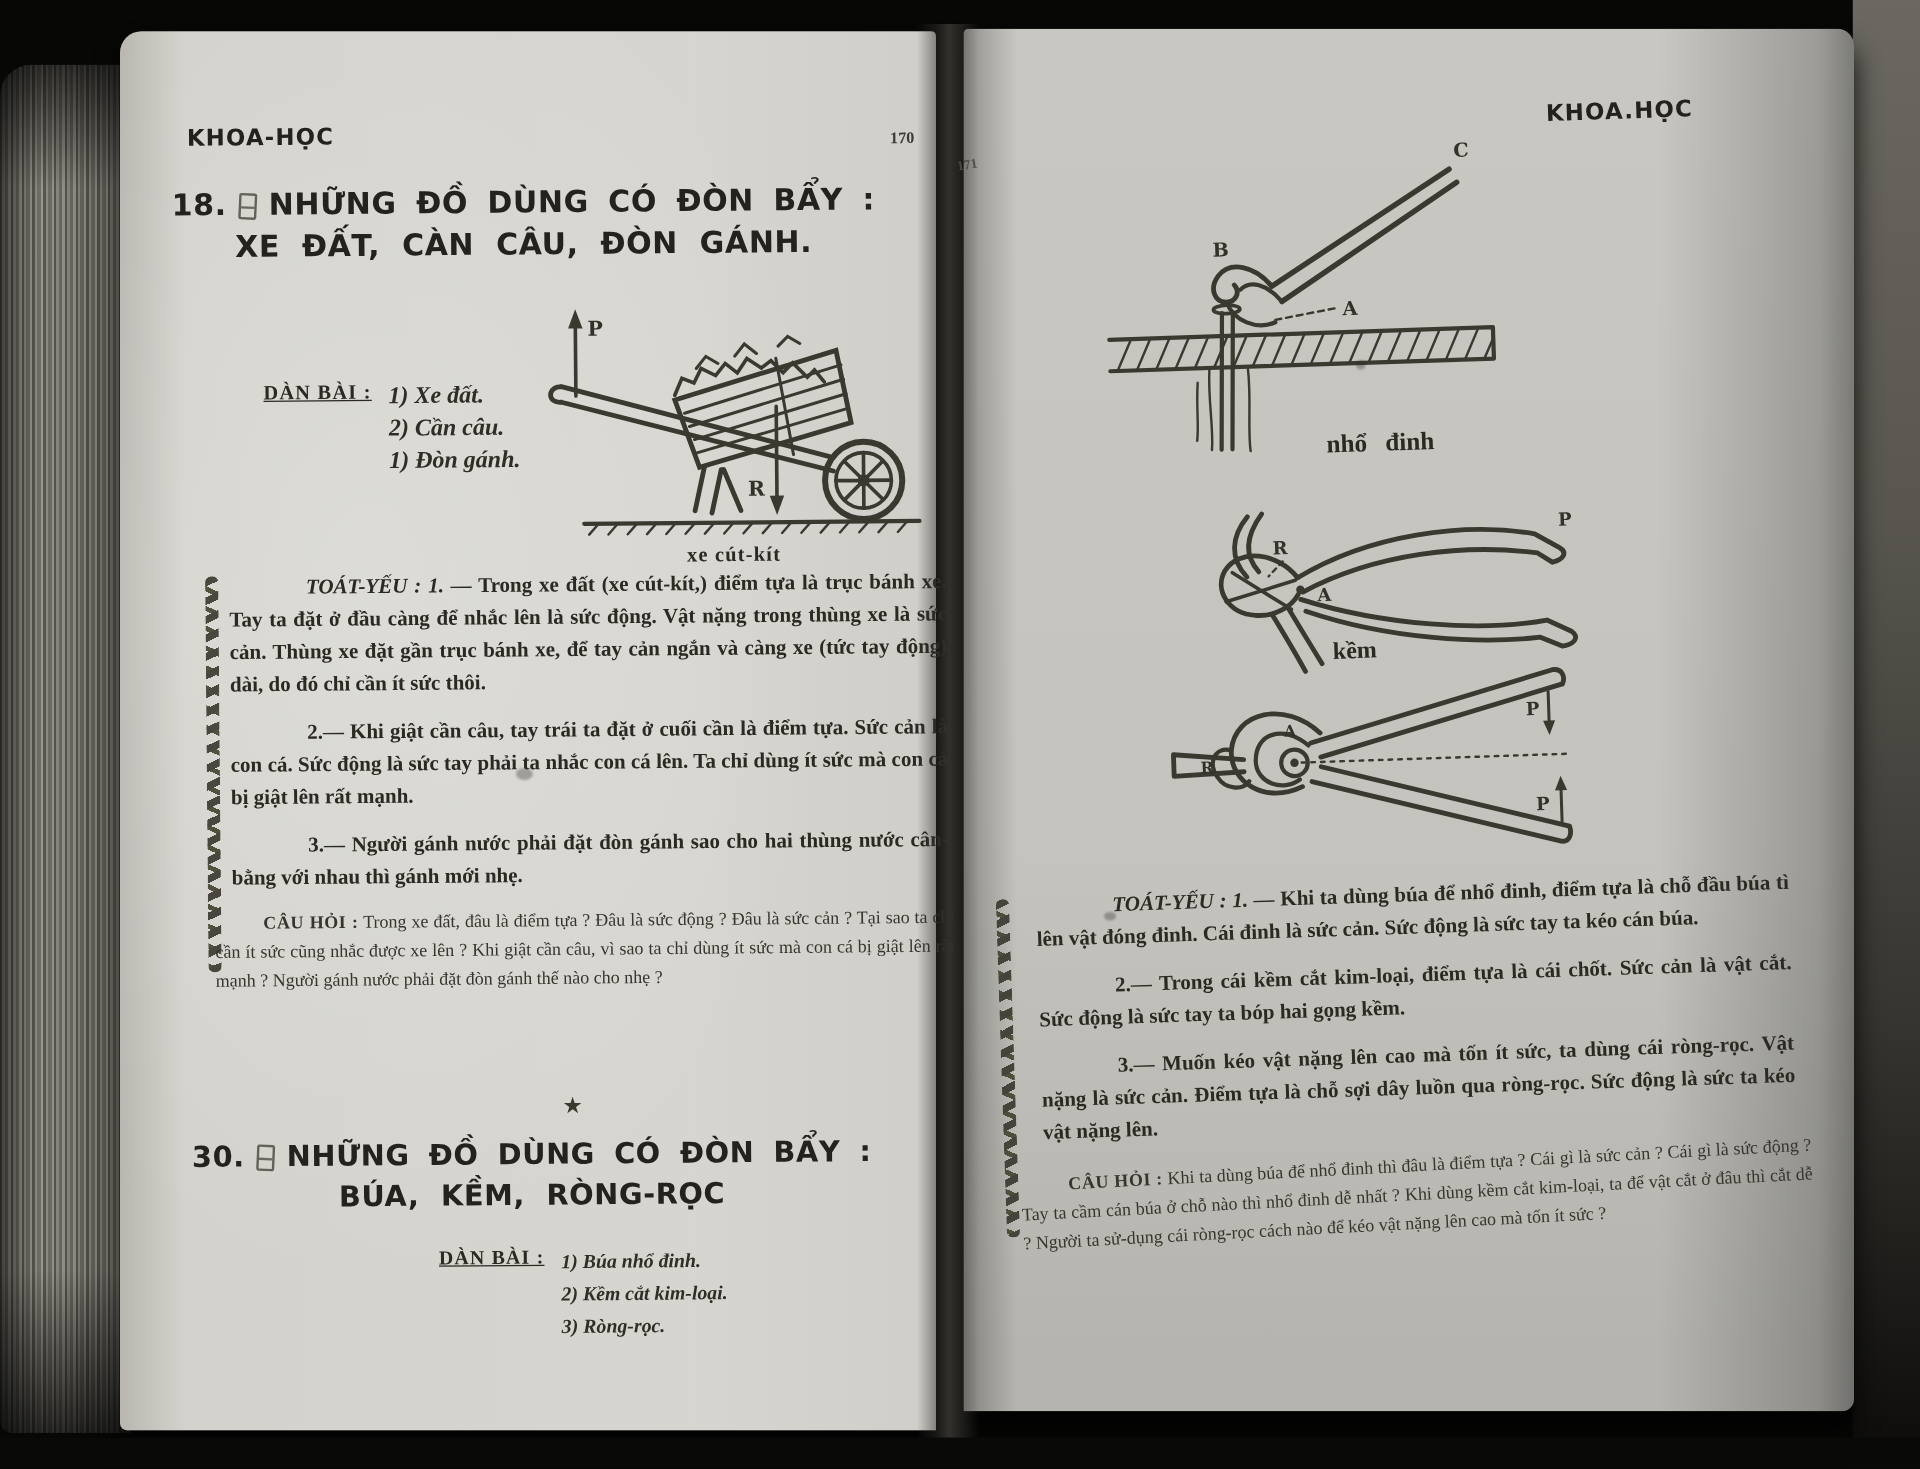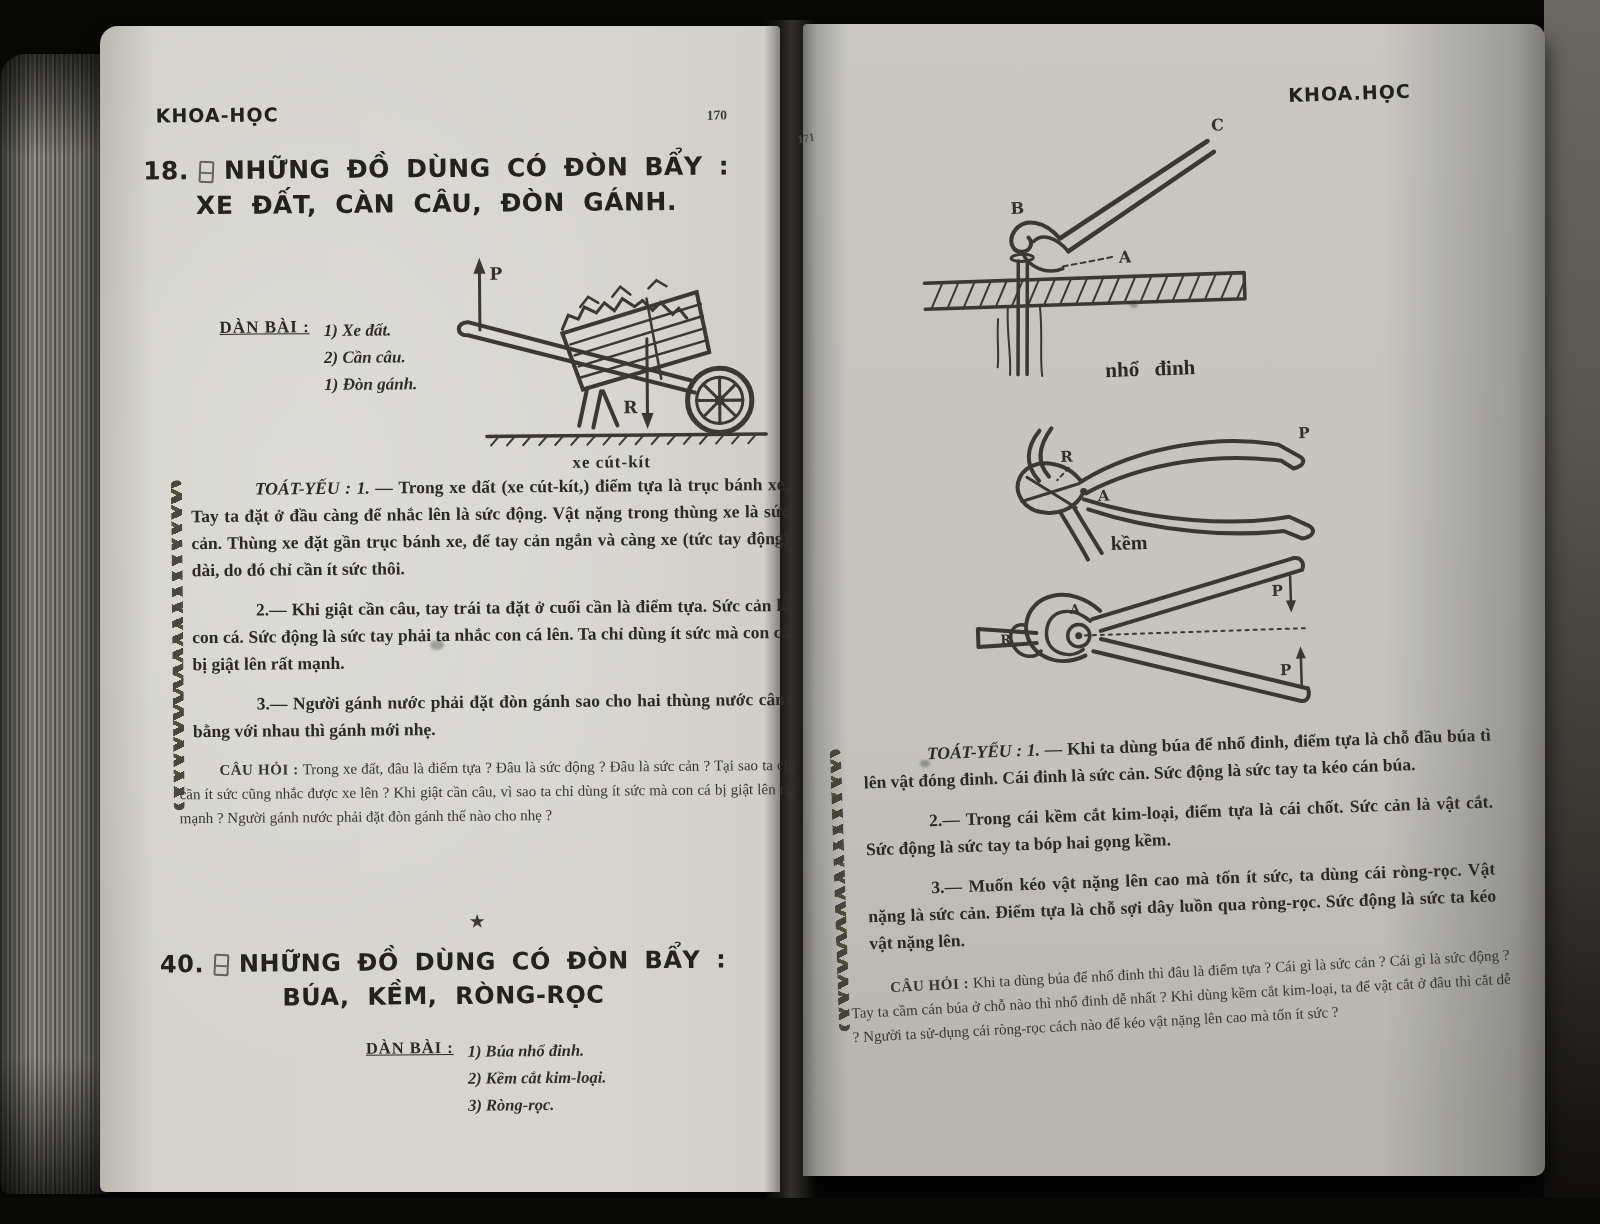--- a/index.html
+++ b/index.html
@@ -40,21 +40,21 @@
   .pgno{position:absolute;font-size:13.5px;font-weight:700;color:#3c3b35;}
   .sect-title{position:absolute;width:100%;text-align:center;
        font-family:"DejaVu Sans","Liberation Sans",sans-serif;font-weight:800;color:#23221d;}
   .sect-title .l1{font-size:25px;letter-spacing:.5px;word-spacing:7px;display:flex;justify-content:center;align-items:baseline;gap:10px;}
   .sect-title .l2{font-size:25px;letter-spacing:.5px;word-spacing:9px;margin-top:6px;}
   .hwmark{display:inline-block;width:15px;height:22px;border:2px solid rgba(60,58,48,.75);
        border-radius:2px;position:relative;transform:rotate(3deg) translateY(4px);}
   .hwmark::after{content:"";position:absolute;left:0;top:9px;width:100%;height:0;border-top:2px solid rgba(60,58,48,.7);}
   .plan{position:absolute;display:flex;gap:14px;}
   .plan .plabel{font-weight:700;font-size:17px;letter-spacing:1px;color:#2a2922;white-space:nowrap;text-decoration:underline;}
-  .plan .pitems{display:flex;flex-direction:column;font-style:italic;font-weight:700;font-size:17px;line-height:27px;color:#2e2d26;}
+  .plan .pitems{display:flex;flex-direction:column;font-style:italic;font-weight:700;font-size:20px;line-height:27px;color:#2e2d26;}
   .bodytext{position:absolute;}
   .bodytext p{margin:0 0 13px 0;font-weight:700;font-size:17.5px;line-height:27px;text-align:justify;
        text-indent:64px;color:#2a2922;}
   .lead-it{font-style:italic;}
   .qh{font-weight:400 !important;font-size:15px !important;line-height:24px !important;text-indent:40px !important;color:#36352e !important;}
   .qh b{font-weight:700;letter-spacing:.5px;}
   .squig{position:absolute;width:11px;border-radius:5px;opacity:.9;
      background:
        repeating-linear-gradient(155deg,transparent 0 2px,#3a382e 2px 8px,transparent 8px 14px),
        repeating-linear-gradient(25deg,transparent 0 3px,#45432f 3px 7px,transparent 7px 15px);}
@@ -67,21 +67,21 @@
 </head>
 <body>
 
 <div class="scene">
   <div class="spine-stack"></div>
   <div class="right-edge"></div>
 
   <div class="page page-left">
    <div class="lp-rot">
     <div class="hdr" style="left:60px;top:76px;">KHOA-HỌC</div>
-    <div class="pgno" style="left:611px;top:84px;">170</div>
+    <div class="pgno" style="left:646px;top:84px;">170</div>
 
     <div class="sect-title" style="top:128px;left:0;">
       <div class="l1">
         <span>18.</span>
             <span class="hwmark"></span>
             <span>NHỮNG ĐỒ DÙNG CÓ ĐÒN BẨY :</span>
       </div>
       <div class="l2">XE ĐẤT, CÀN CÂU, ĐÒN GÁNH.</div>
     </div>
 
@@ -124,21 +124,21 @@
       <p><span class="lead-it">TOÁT-YẾU : 1. —</span> <span>Trong xe đất (xe cút-kít,) điểm tựa là trục bánh xe. Tay ta đặt ở đầu càng để nhắc lên là sức động. Vật nặng trong thùng xe là sức cản. Thùng xe đặt gần trục bánh xe, để tay cản ngắn và càng xe (tức tay động) dài, do đó chỉ cần ít sức thôi.</span></p>
       <p><span>2.—</span> <span>Khi giật cần câu, tay trái ta đặt ở cuối cần là điểm tựa. Sức cản là con cá. Sức động là sức tay phải ta nhắc con cá lên. Ta chỉ dùng ít sức mà con cá bị giật lên rất mạnh.</span></p>
       <p><span>3.—</span> <span>Người gánh nước phải đặt đòn gánh sao cho hai thùng nước cân-bằng với nhau thì gánh mới nhẹ.</span></p>
       <p class="qh" style="margin-left:-14px;width:616px;"><b>CÂU HỎI :</b> <span>Trong xe đất, đâu là điểm tựa ? Đâu là sức động ? Đâu là sức cản ? Tại sao ta chỉ cần ít sức cũng nhắc được xe lên ? Khi giật cần câu, vì sao ta chỉ dùng ít sức mà con cá bị giật lên rất mạnh ? Người gánh nước phải đặt đòn gánh thế nào cho nhẹ ?</span></p>
     </div>
 
     <div class="star" style="left:366px;top:884px;">★</div>
 
     <div class="sect-title" style="top:922px;left:0;">
       <div class="l1" style="font-size:24px;">
-        <span>40.</span>
+        <span>30.</span>
             <span class="hwmark"></span>
             <span>NHỮNG ĐỒ DÙNG CÓ ĐÒN BẨY :</span>
       </div>
       <div class="l2" style="font-size:24px;">BÚA, KỀM, RÒNG-RỌC</div>
     </div>
 
     <div class="plan" style="left:262px;top:1012px;">
       <span class="plabel" style="font-size:16.5px;">DÀN BÀI :</span>
       <span class="pitems" style="font-size:16.5px;">
         <span>1) Búa nhổ đinh.</span>

